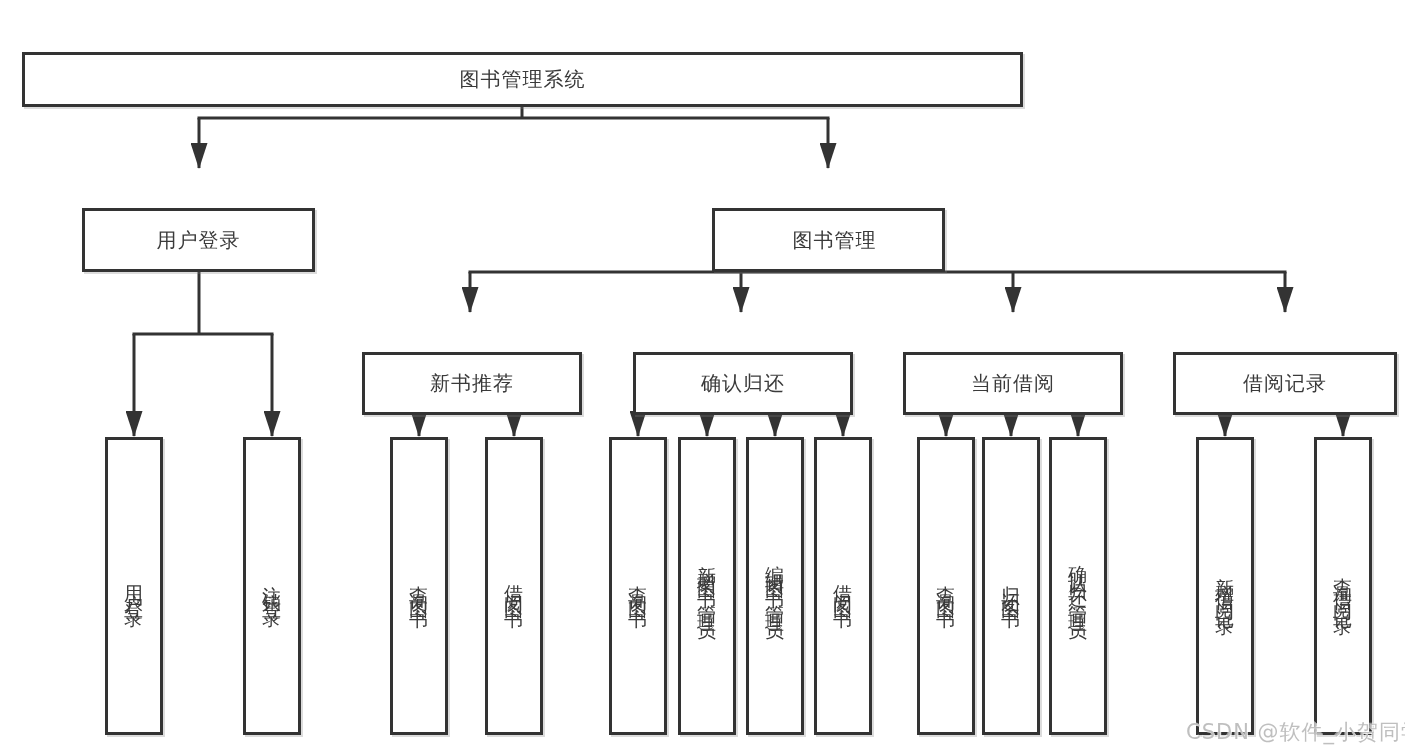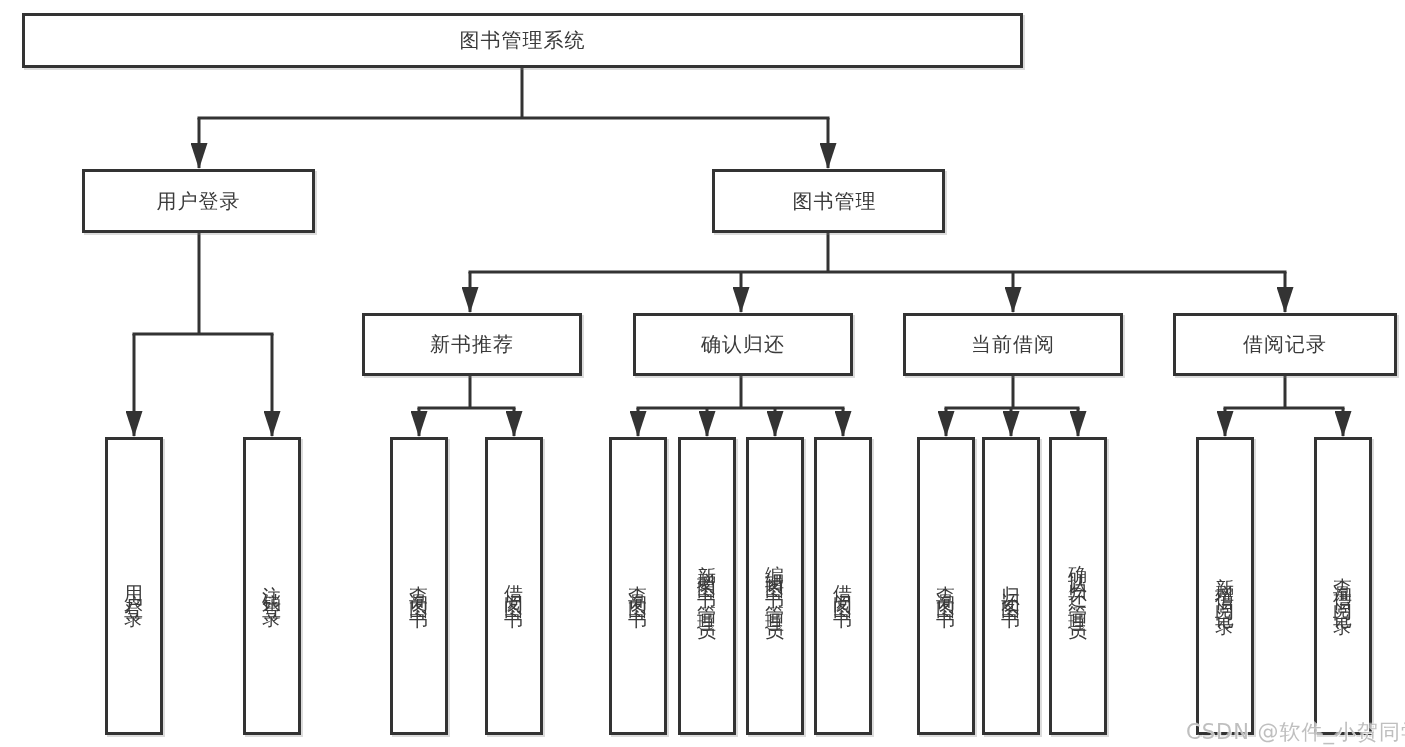--- a/index.html
+++ b/index.html
@@ -32,20 +32,21 @@
     display: flex;
     align-items: center;
     justify-content: center;
     box-shadow: 2px 2px 0 rgba(130,130,130,0.28);
     z-index: 2;
   }
   .hnode {
     font-size: 20px;
     letter-spacing: 1px;
     white-space: nowrap;
+    margin-top: 39px;
   }
   .vnode .vtext {
     writing-mode: vertical-rl;
     text-orientation: mixed;
     font-size: 19px;
     line-height: 1;
     letter-spacing: 8px;
     text-align: center;
   }
   .watermark {

